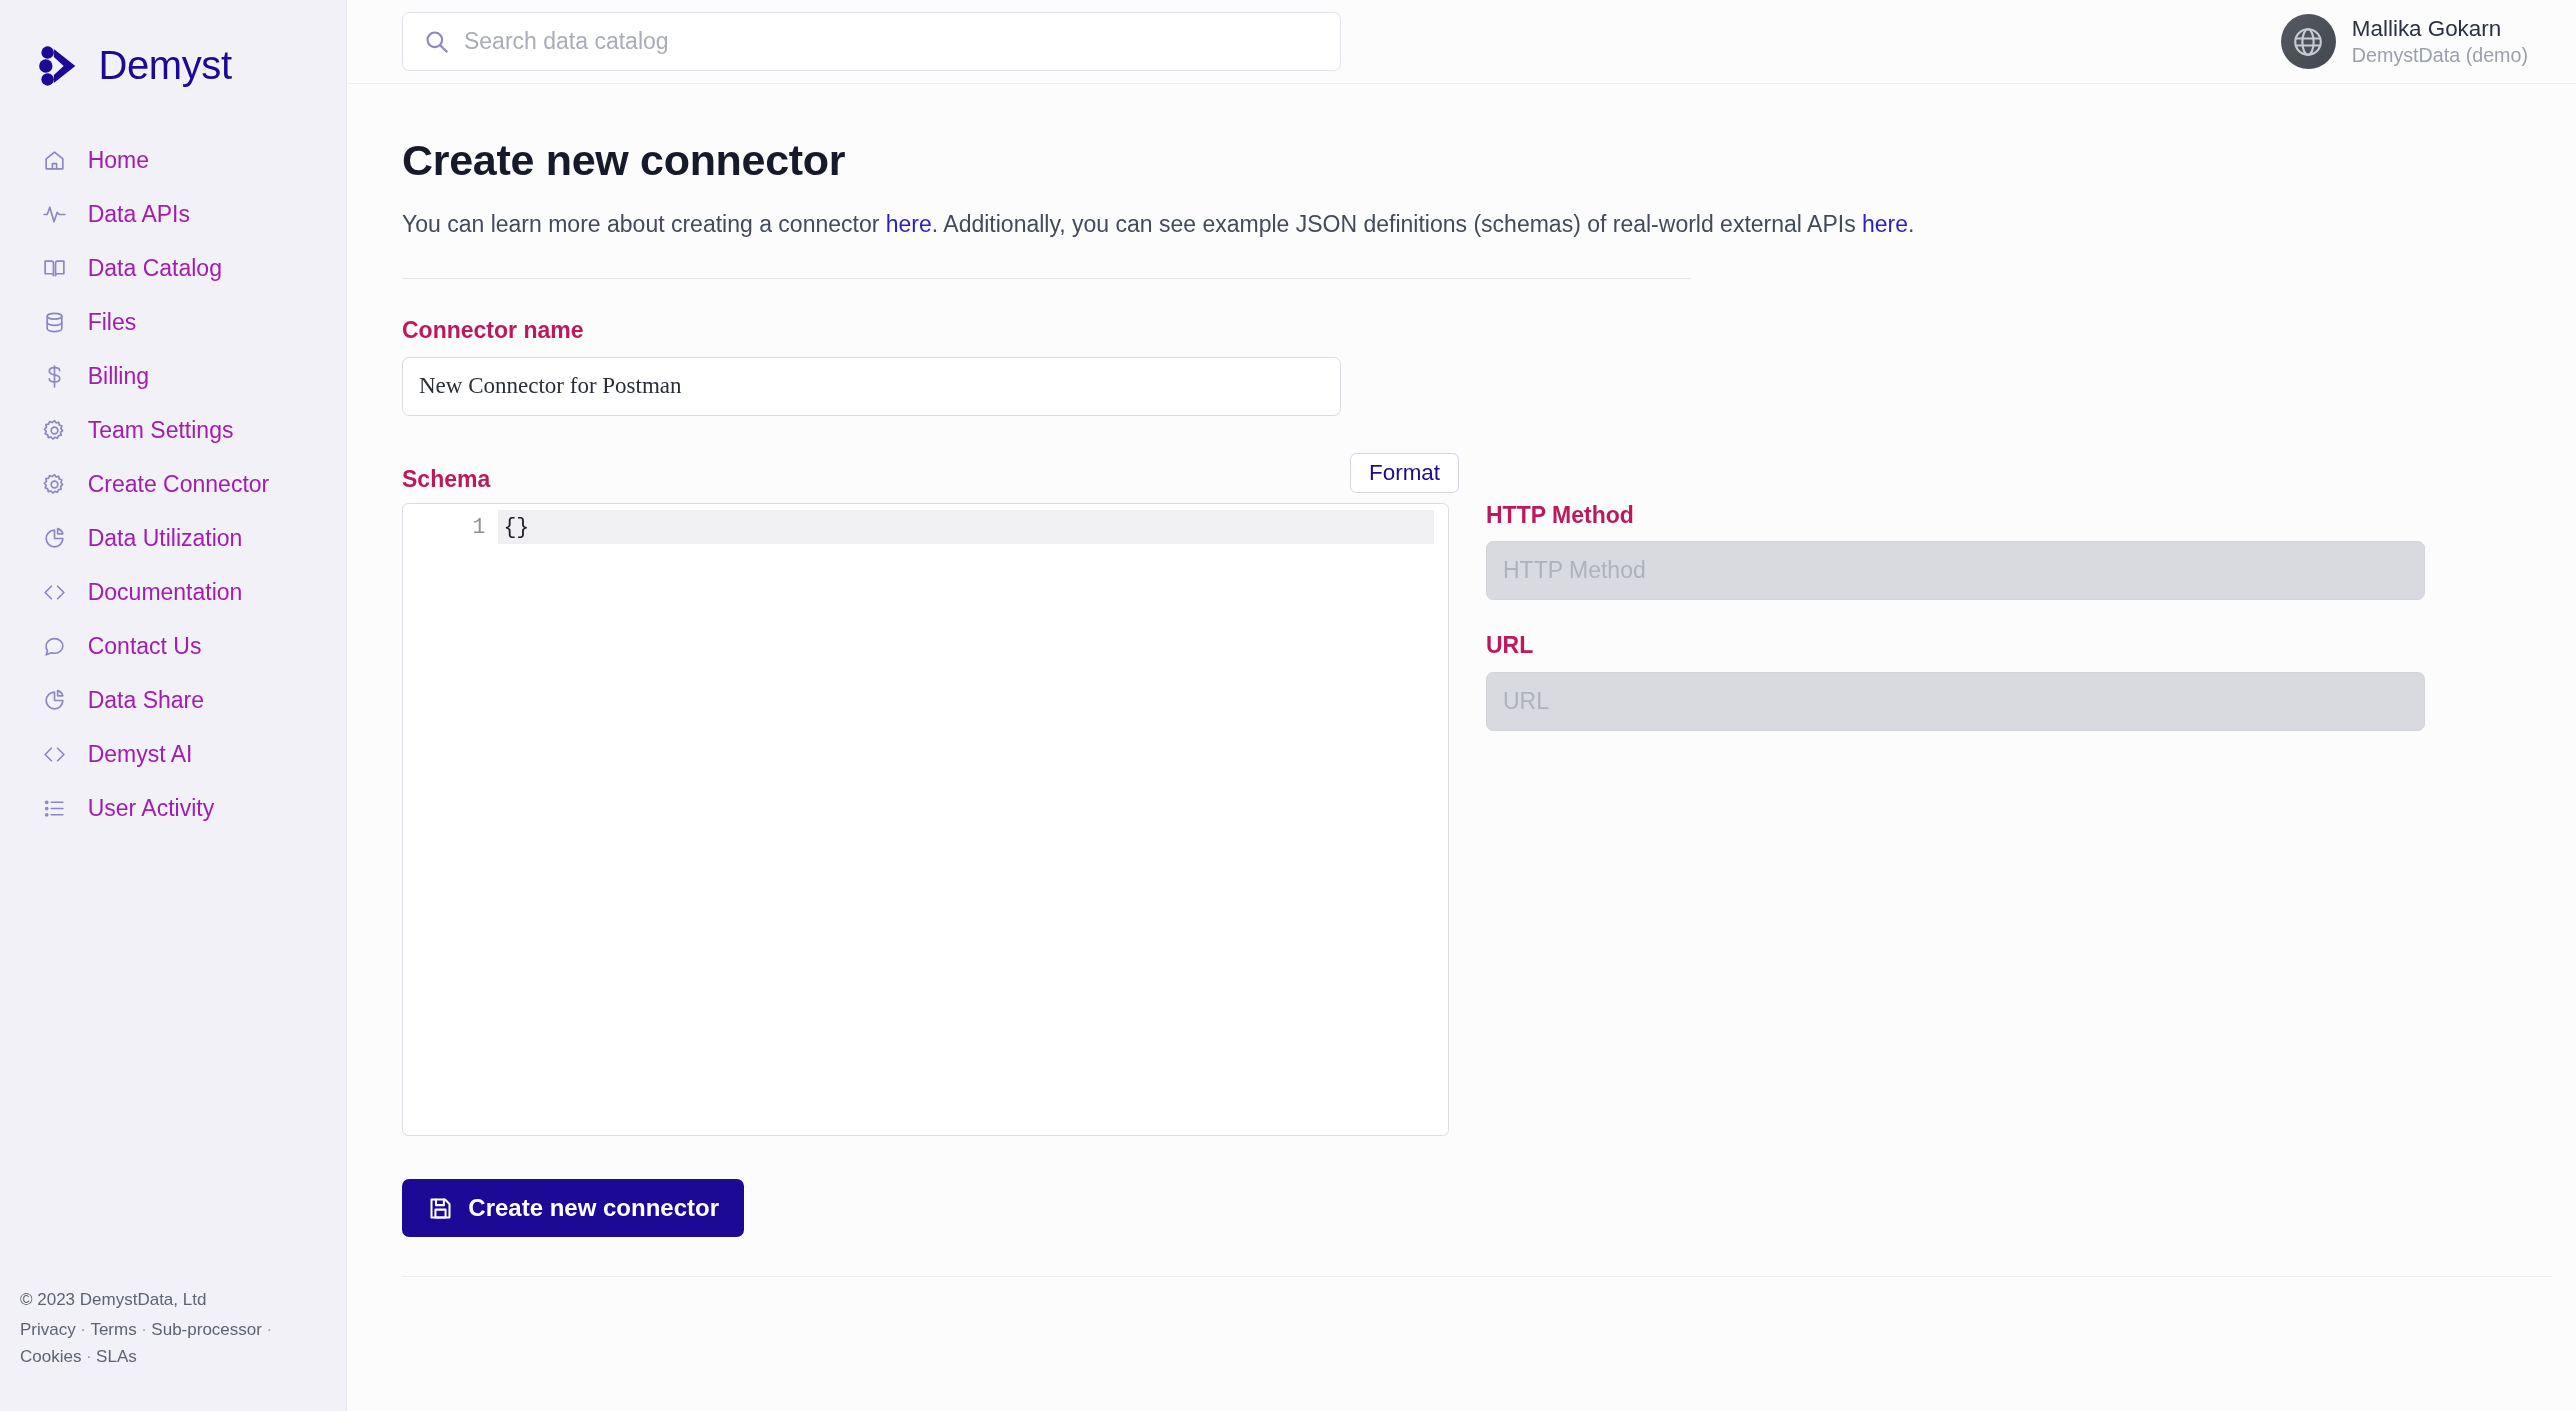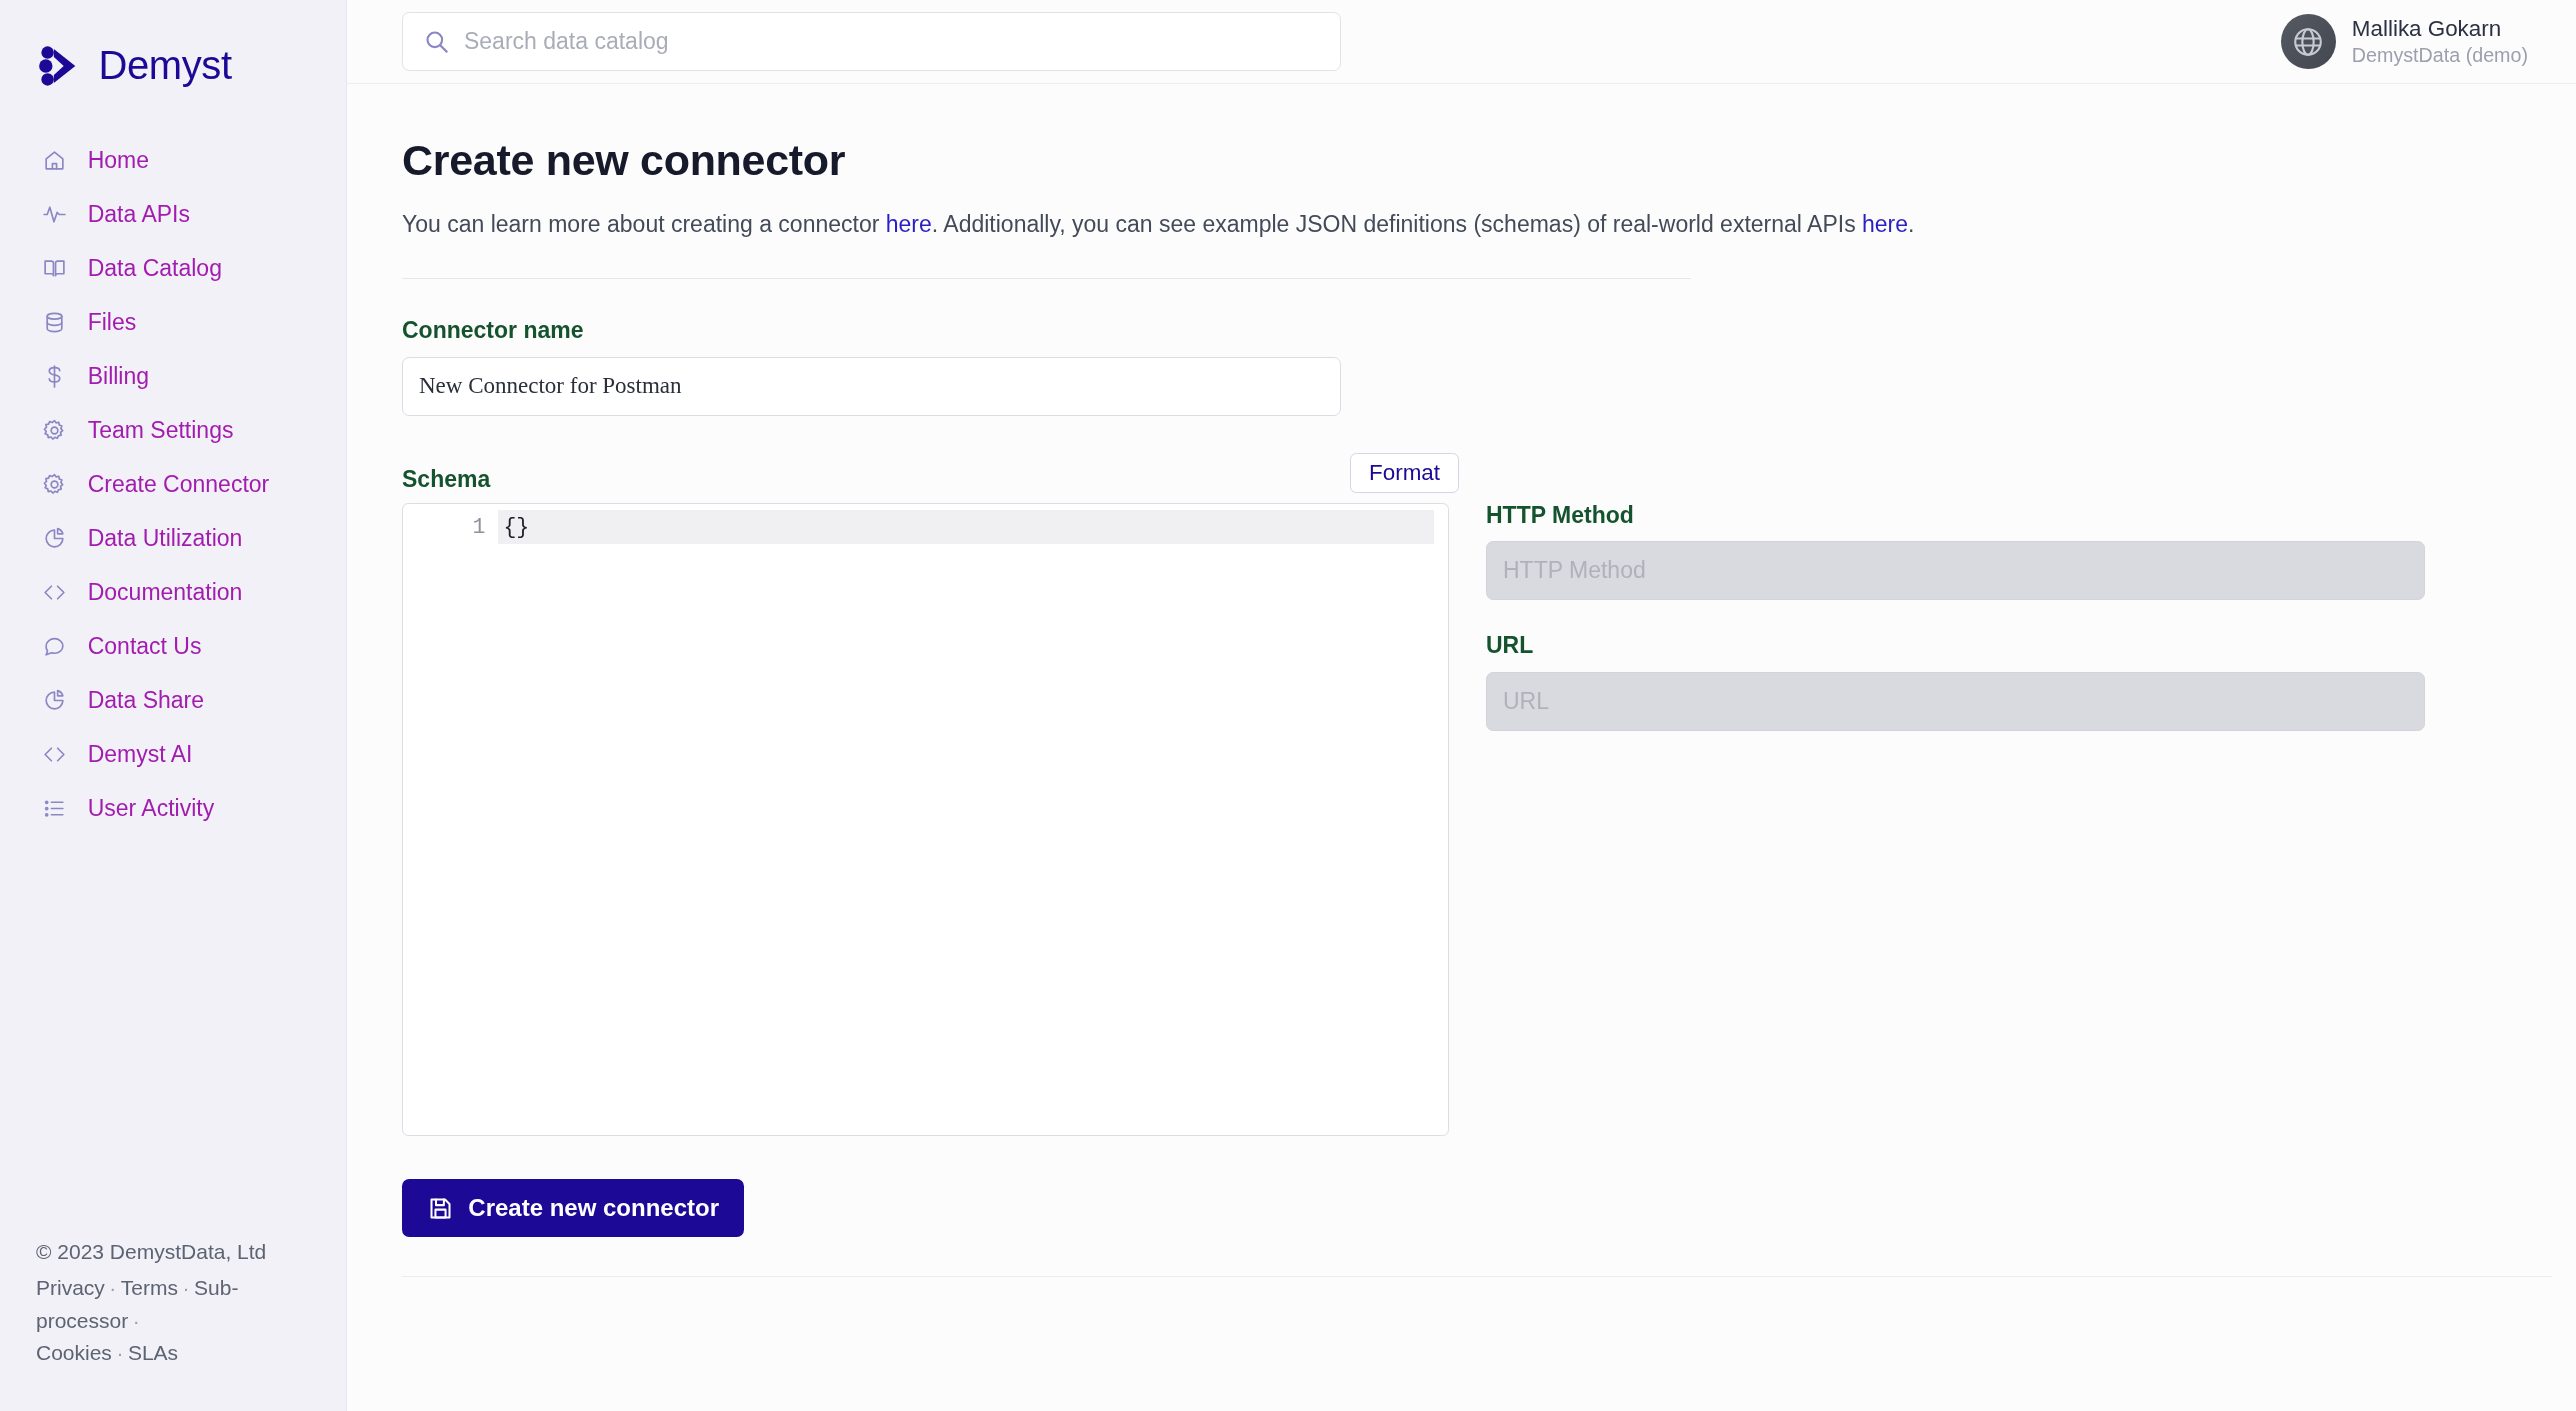--- a/index.html
+++ b/index.html
@@ -41,22 +41,22 @@
     display: flex; align-items: center; justify-content: center;
     color: #8b86c4;
   }
   .nav-icon svg { width: 25px; height: 25px; display: block; }
   .nav-label {
     font-size: 23px; color: #a21caf; font-weight: 400;
     white-space: nowrap;
   }
   .side-footer {
     position: absolute; left: 0; bottom: 0;
-    padding: 0 0 41px 36px;
-    font-size: 21px; color: #5c6372; line-height: 1.55;
+    padding: 0 0 41px 20px;
+    font-size: 17px; color: #5c6372; line-height: 1.55;
   }
   .side-footer .copy { margin-bottom: 3.6px; }
   .side-footer a { color: #5c6372; text-decoration: none; }
   .dot { color: #9aa0ad; padding: 0 4.5px; }
 
   
   .main { flex: 1 1 auto; height: 1411px; position: relative; background: #fcfcfd; }
 
   .topbar {
     height: 84px; width: 100%;
@@ -111,21 +111,21 @@
   .divider {
     width: 1289px; height: 0.9px; background: #e6e6ec;
     margin: 38px 0 0 0;
   }
   .divider-wide {
     width: 2150px; height: 0.9px; background: #ebebf0;
     margin: 39px 0 0 0;
   }
 
   .field-label {
-    font-size: 23px; font-weight: bold; color: #14532d;
+    font-size: 23px; font-weight: bold; color: #be185d;
     margin-bottom: 12.5px;
   }
   .form-area { margin-top: 38px; }
   .text-input {
     width: 939px; height: 59px;
     border: 0.9px solid #dcdbe4; border-radius: 7.2px;
     background: #fff; outline: none;
     font-family: Liberation Serif, serif;
     font-size: 23px; color: #2a2f3a;
     padding: 0 16px;

